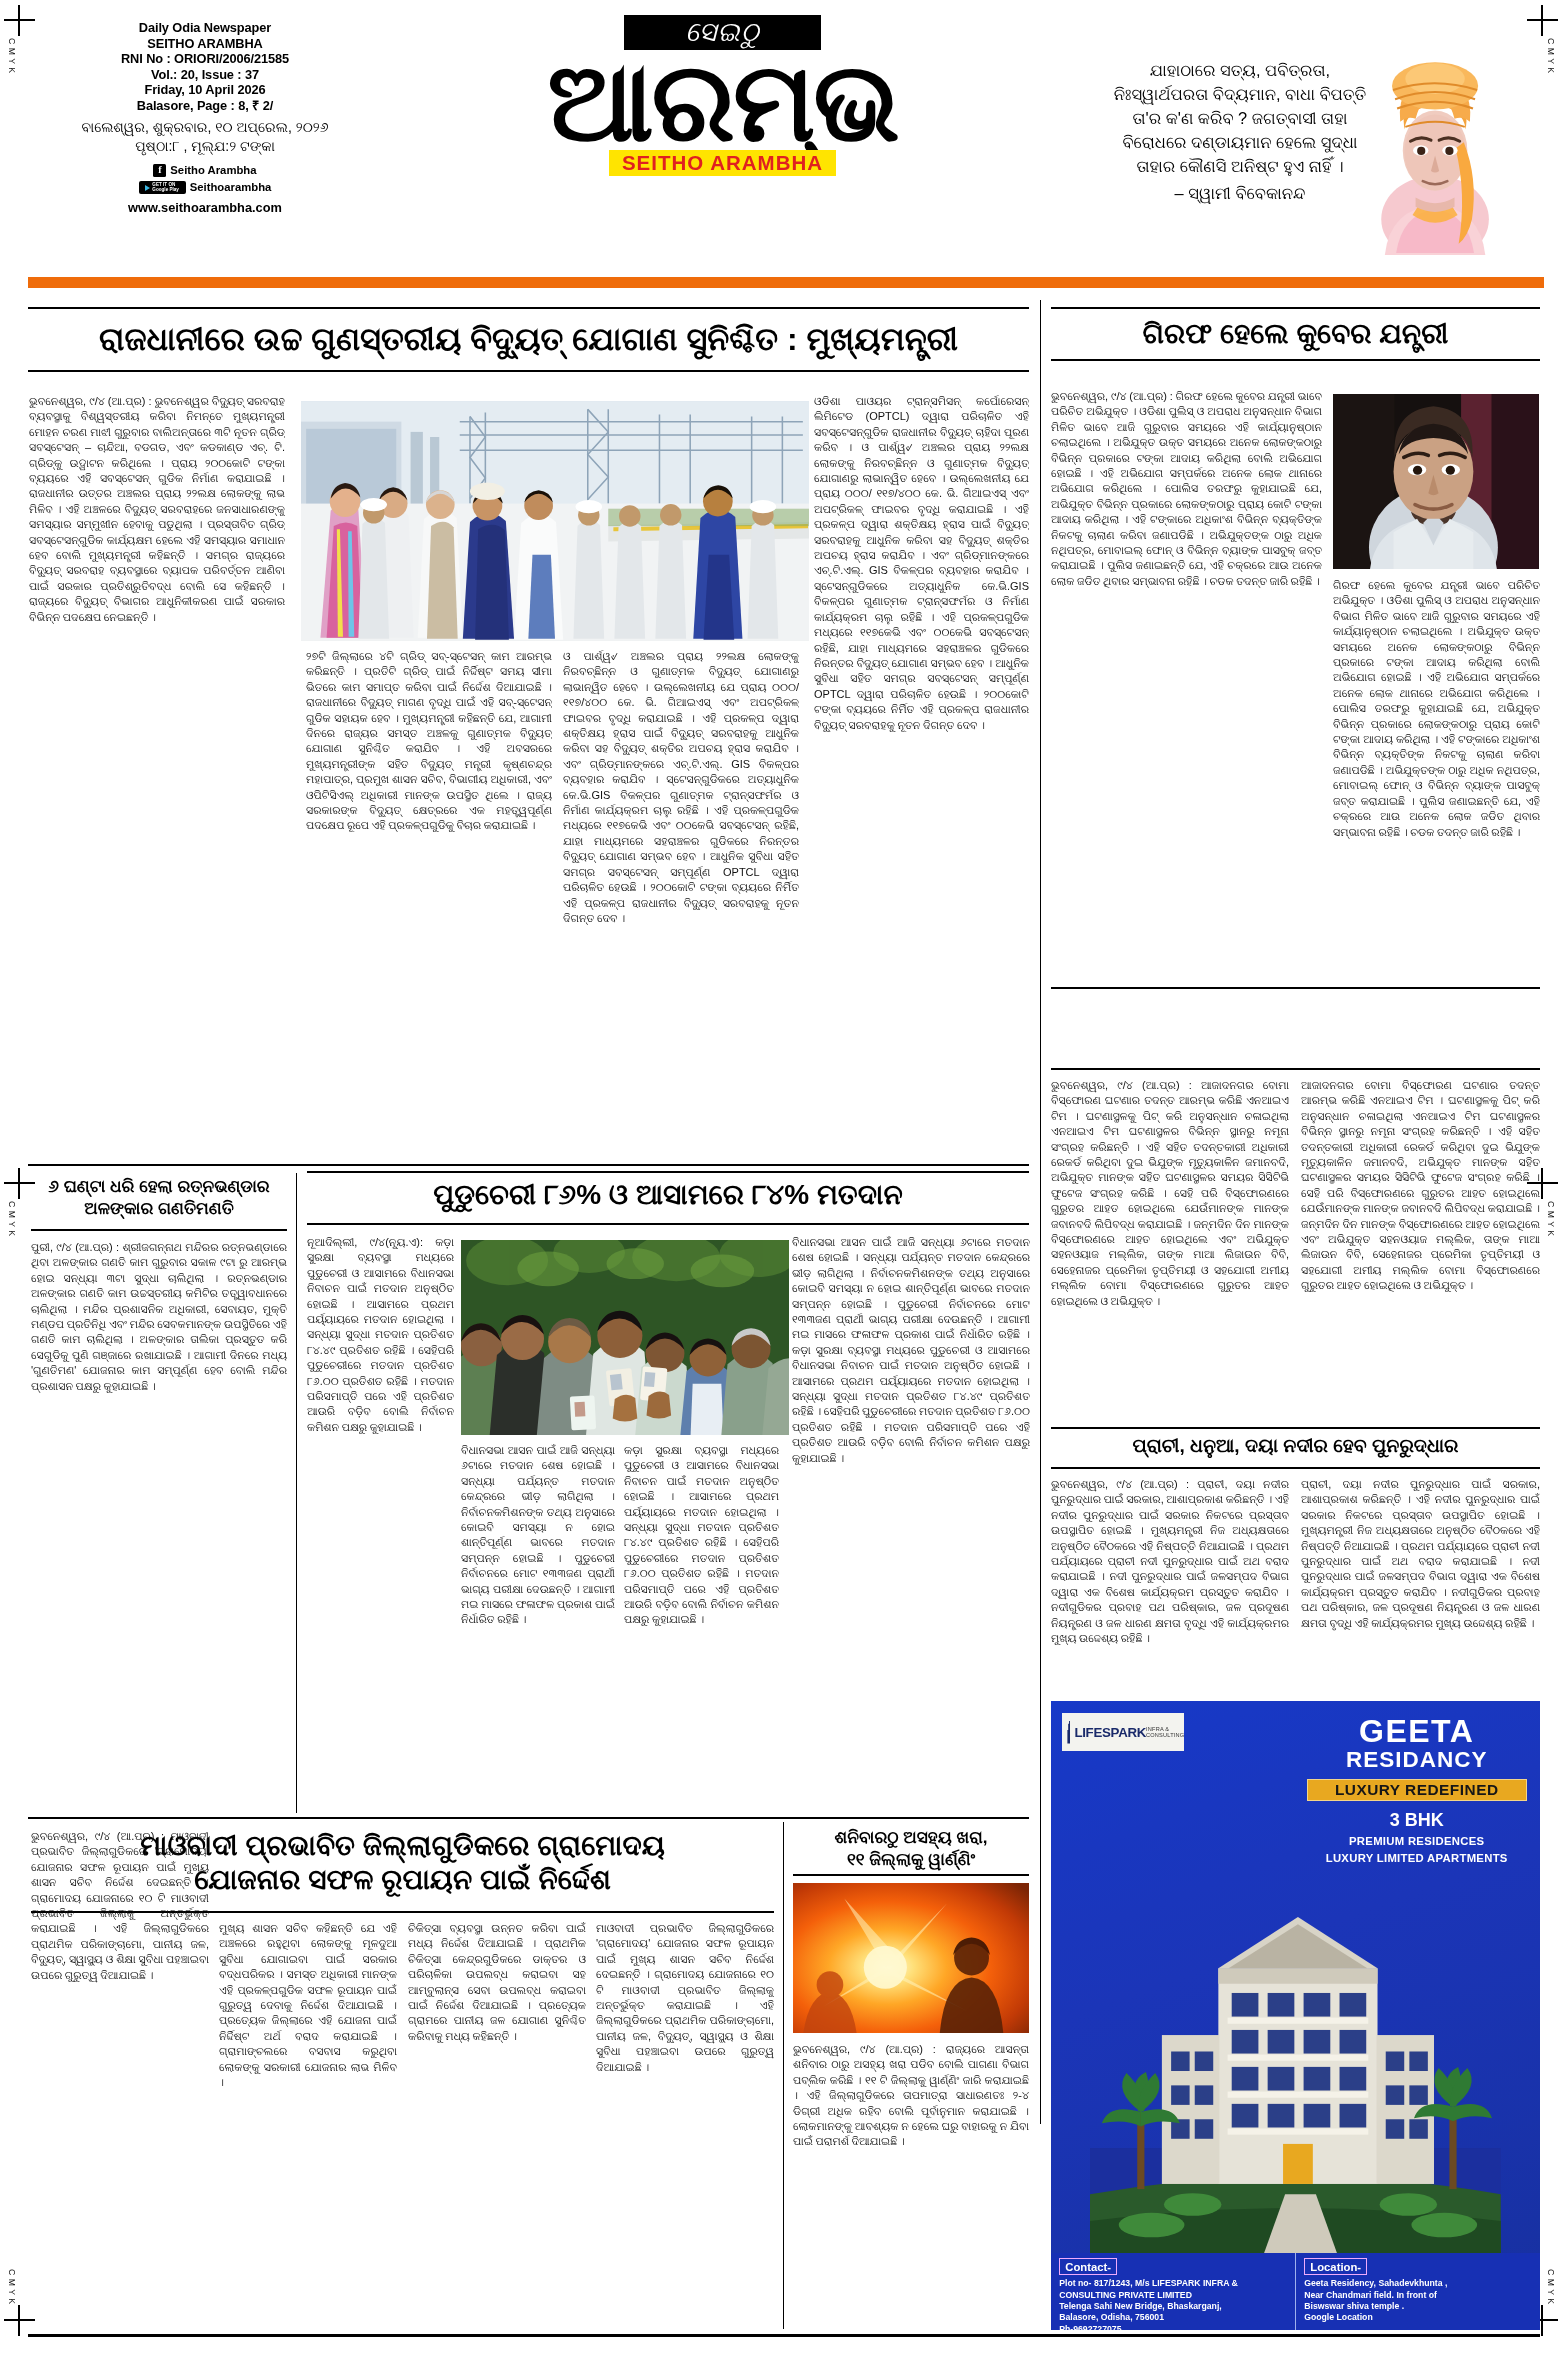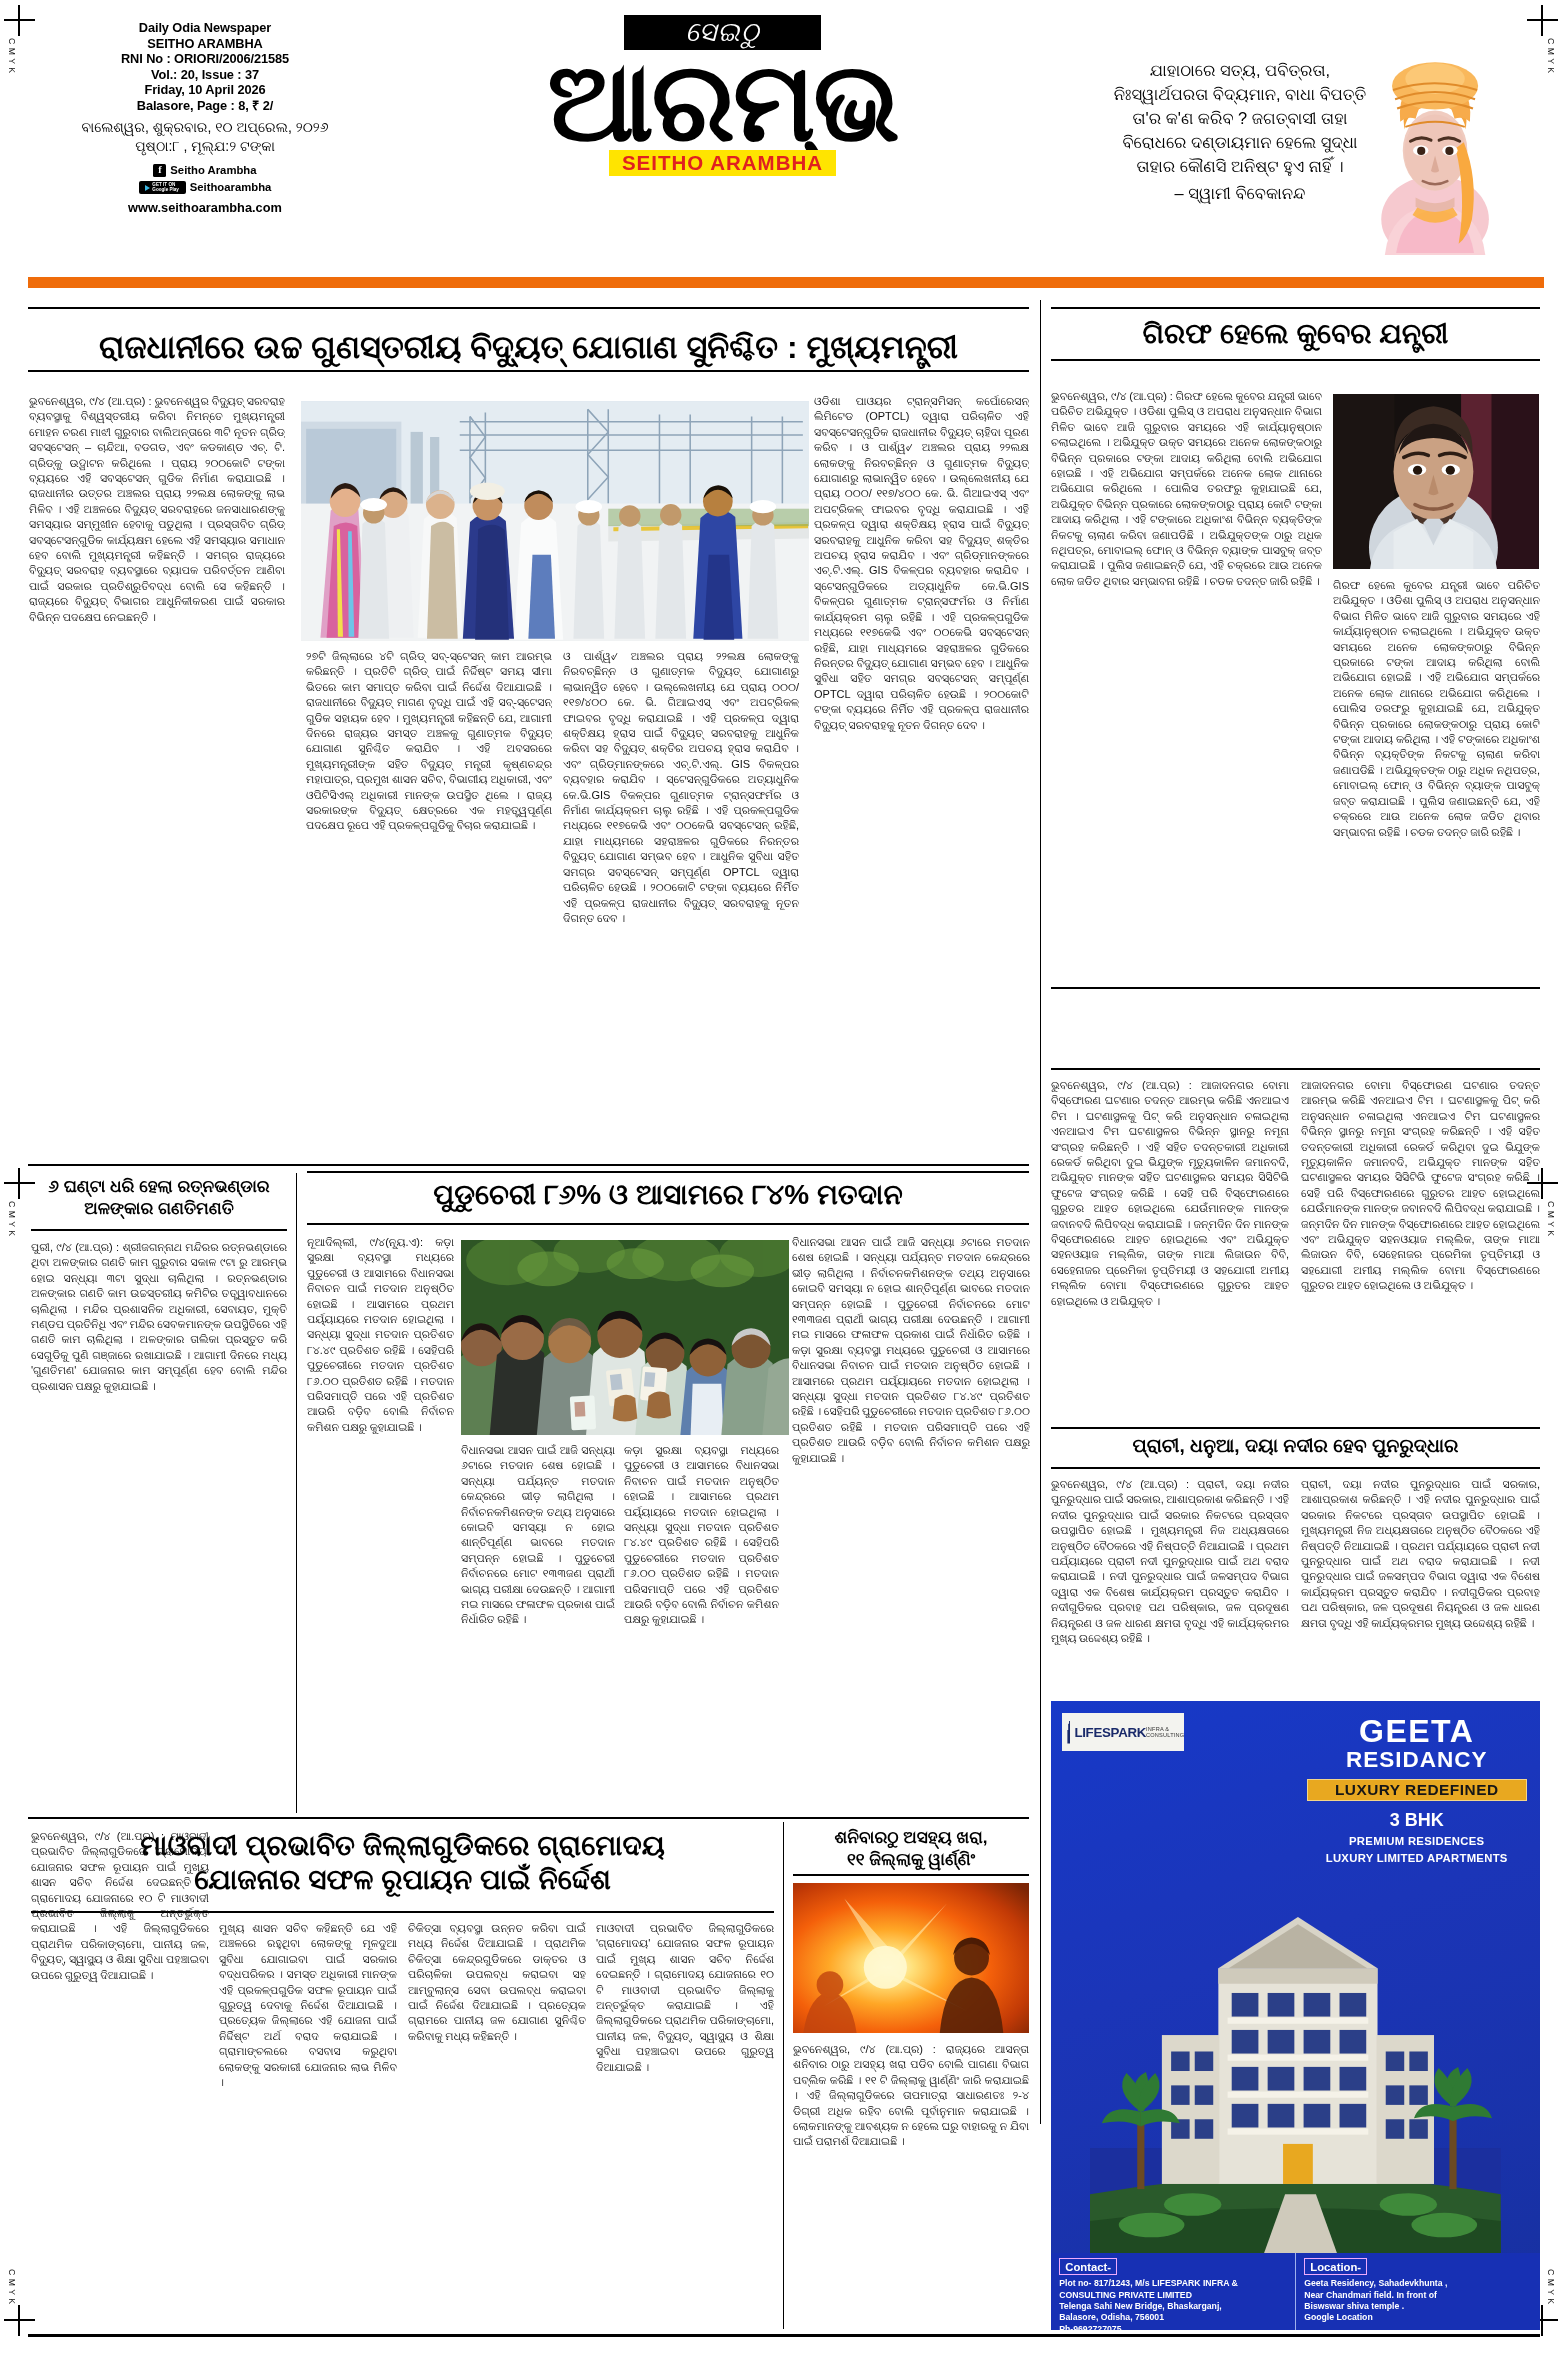--- a/index.html
+++ b/index.html
@@ -47,21 +47,21 @@
   .swami{position:absolute;right:46px;top:23.6px;width:149px;height:205px;}
 
   .orangebar{position:absolute;left:28px;top:277px;width:1516px;height:11.3px;background:#ef6c0a;}
 
   
   .hr{position:absolute;background:#000;}
   .vr{position:absolute;background:#000;width:1px;}
 
   
   .hl{font-weight:bold;text-align:center;letter-spacing:0px;}
-  .hl-a{font-size:32px;line-height:38px;margin-top:8px;}
+  .hl-a{font-size:32px;line-height:38px;}
   .hl-b{font-size:28px;line-height:34px;}
   .hl-c{font-size:23.6px;line-height:30px;}
   .hl-d{font-size:19px;line-height:23.6px;}
   .hl-e{font-size:17px;line-height:21.5px;}
 
   
   .body-col{
     font-size:11px;
     line-height:15.4px;
     text-align:justify;

